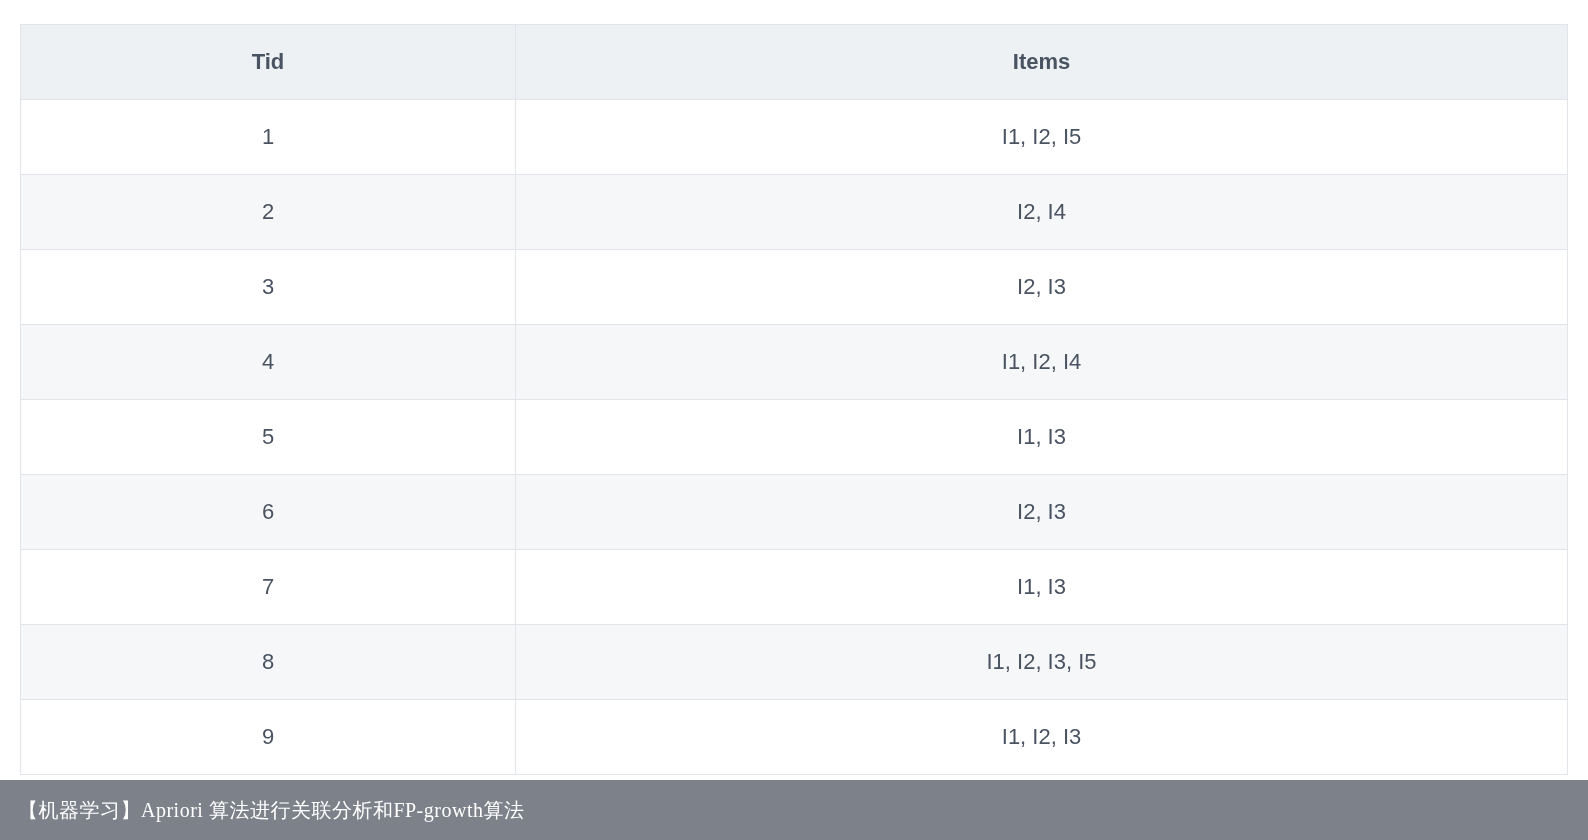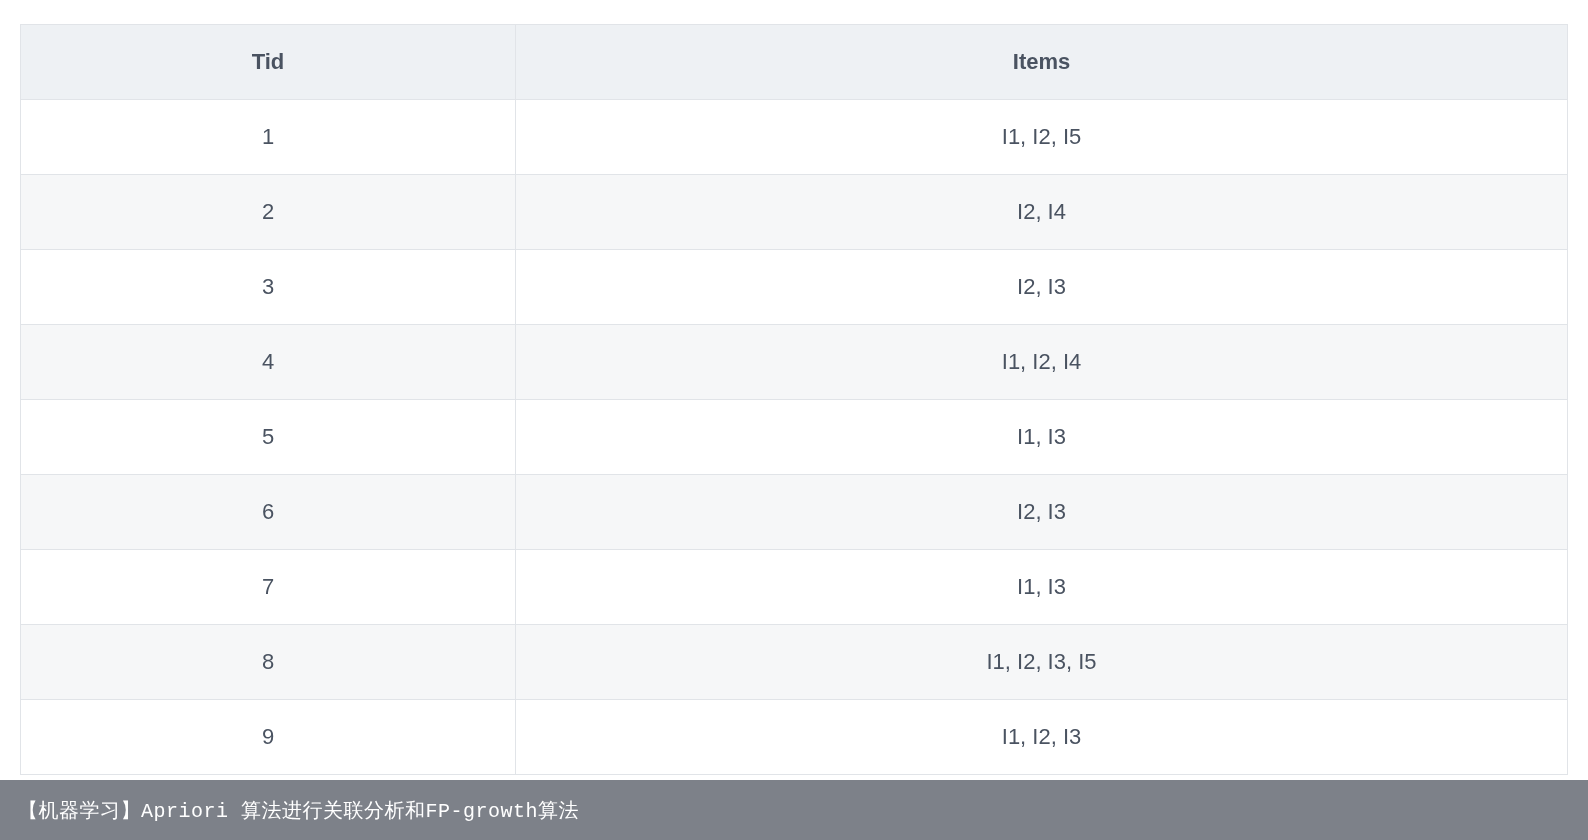--- a/index.html
+++ b/index.html
@@ -59,21 +59,21 @@
       right: 0;
       height: 60px;
       background: #7d8189;
       display: flex;
       align-items: center;
       padding-left: 18px;
     }
     .caption-text {
       color: #ffffff;
       font-size: 20px;
-      font-family: Liberation Mono, monospace;
+      font-family: Liberation Serif, serif;
       letter-spacing: 0.5px;
     }
   </style>
 </head>
 <body>
 
 <div class="table-wrapper">
   <table>
     <thead>
       <tr>

